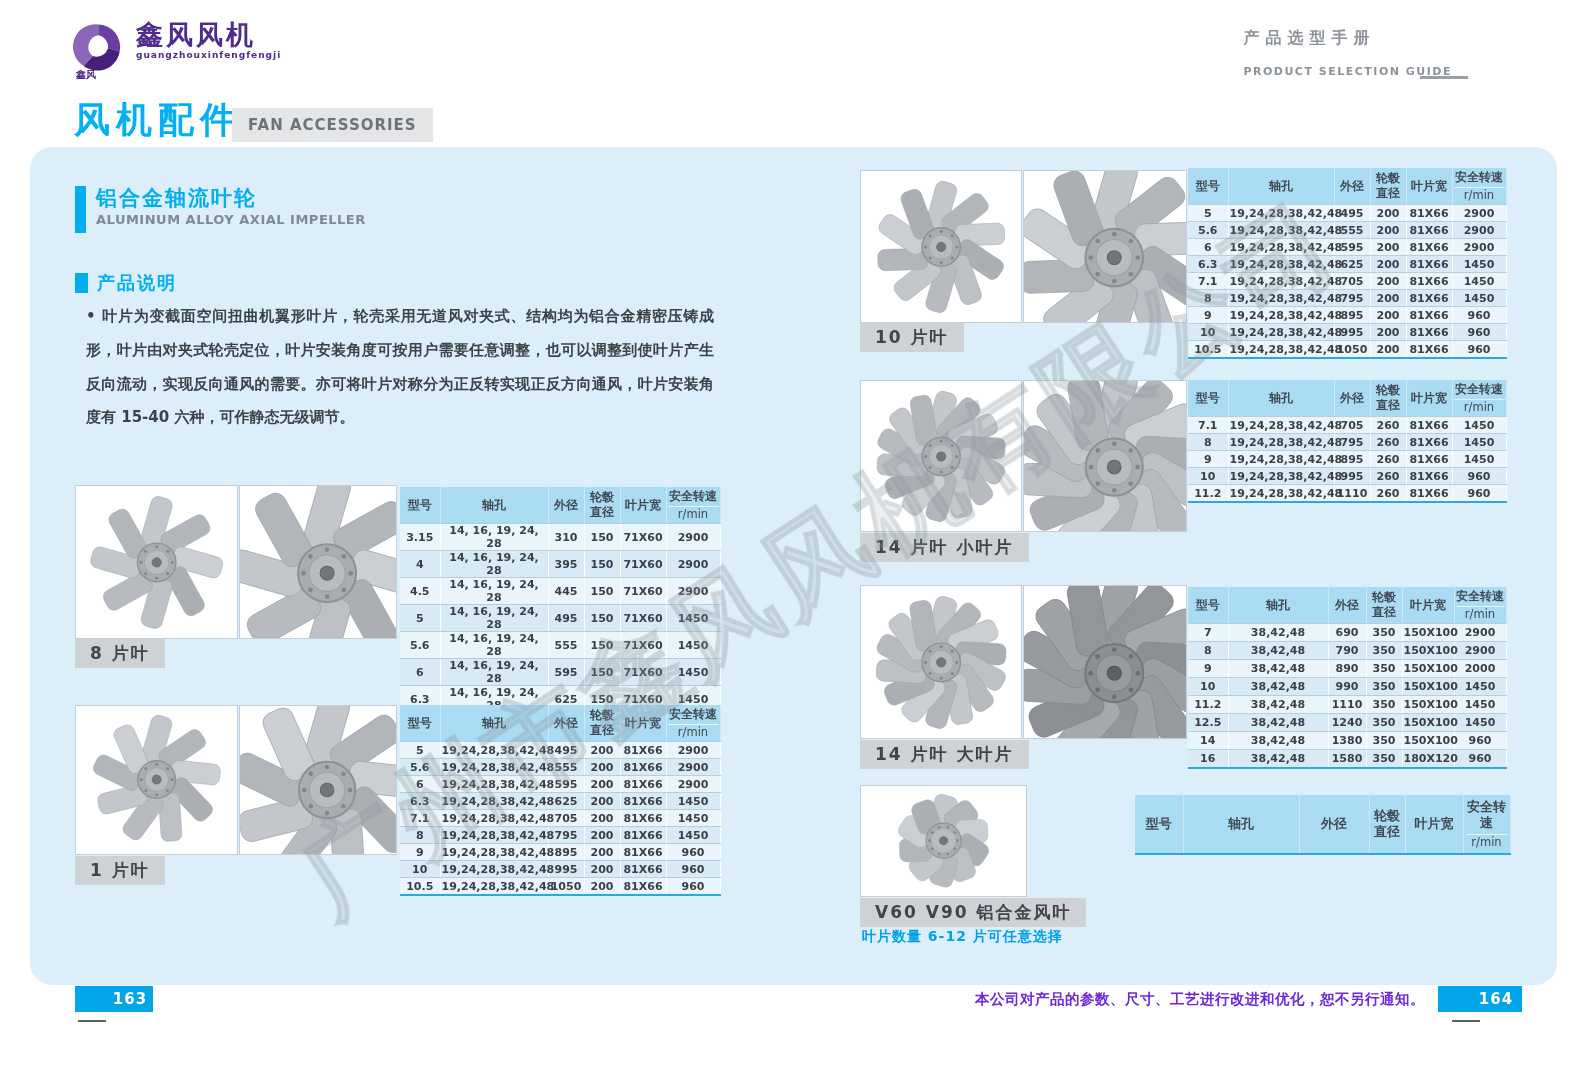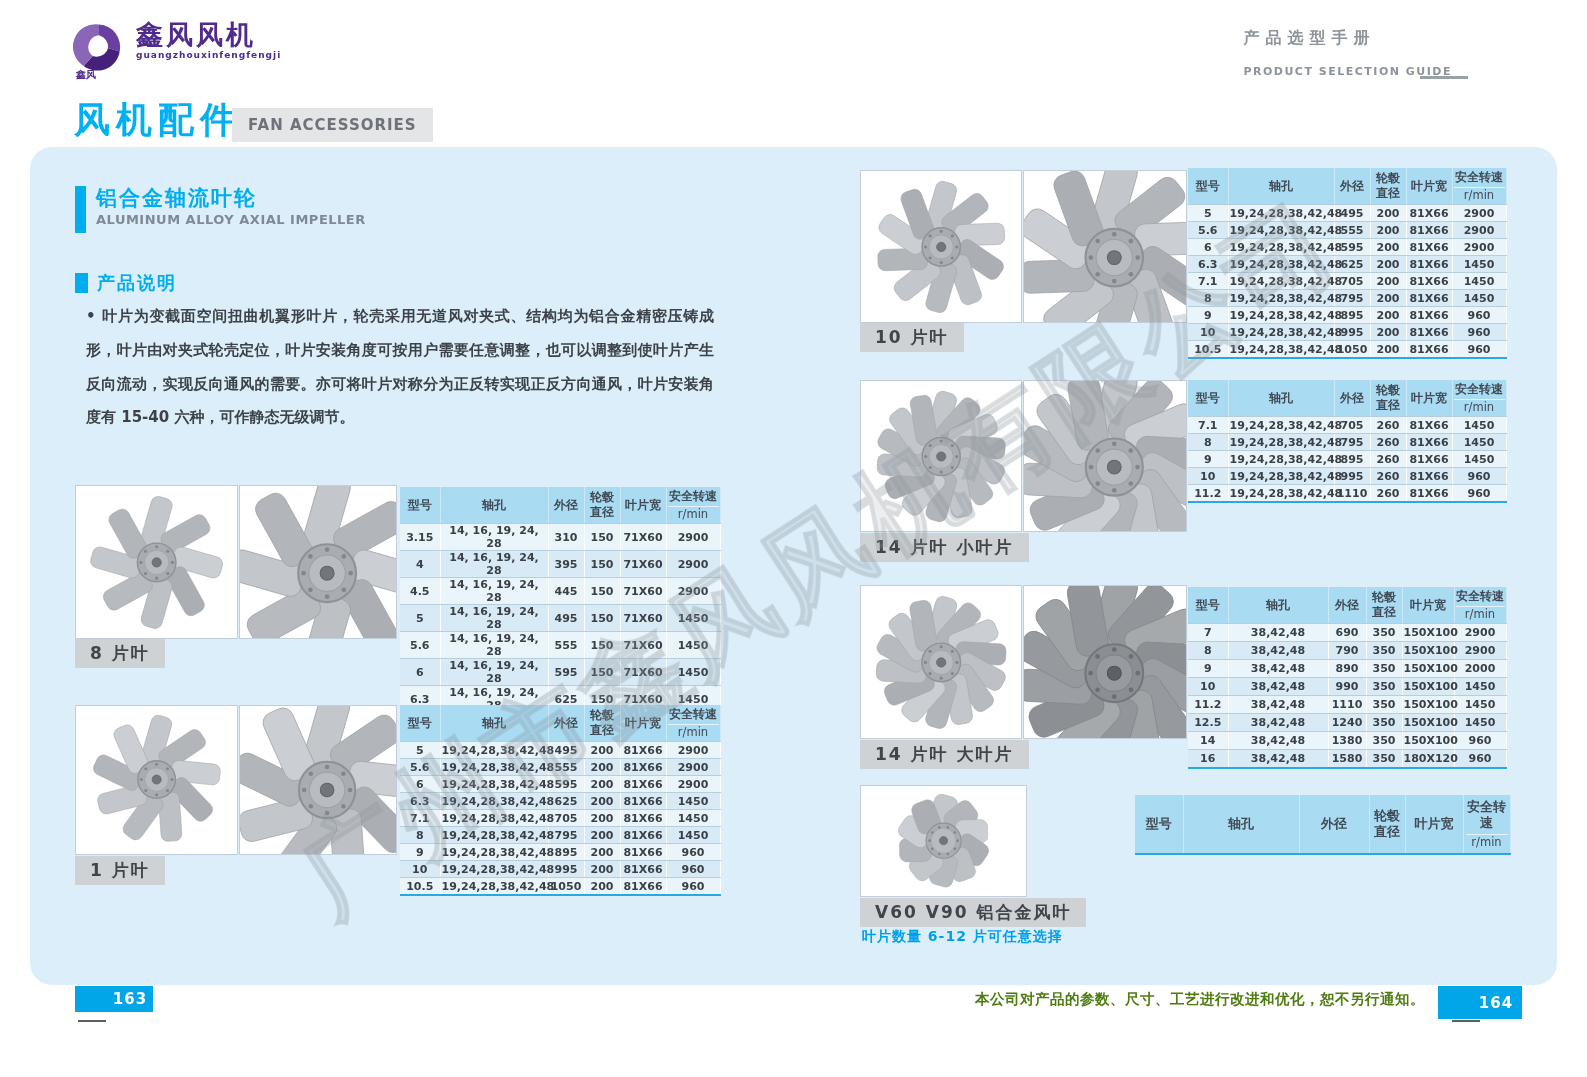--- a/index.html
+++ b/index.html
@@ -63,21 +63,21 @@
   
   .watermark{left:190px;top:90px;width:1260px;height:940px;display:flex;align-items:center;
     justify-content:center;pointer-events:none;z-index:40;}
   .watermark span{transform:rotate(-33deg);white-space:nowrap;font-size:104px;font-weight:bold;
     letter-spacing:6px;color:rgba(138,148,156,0.16);-webkit-text-stroke:1.5px rgba(138,148,156,0.20);}
 
   
   .pagebox{background:#00a6e8;color:#ffffff;font-size:15px;font-weight:bold;letter-spacing:1px;
     display:flex;align-items:center;justify-content:center;padding-left:32px;}
   .pagedash{height:2px;background:#5a5f66;}
-  .footnote{right:162px;top:990px;font-size:14.5px;font-weight:bold;color:#4d7c0f;letter-spacing:.5px;}
+  .footnote{right:162px;top:990px;font-size:14.5px;font-weight:bold;color:#6d28d9;letter-spacing:.5px;}
 </style>
 </head>
 <body>
 
 <div class="abs logo-row">
   <svg width="54" height="54" viewBox="0 0 60 60">
     <path d="M30 5 A25 25 0 0 1 53 35 L40 31 A13 13 0 0 0 30 17 Z" fill="#6a3fa0"></path>
     <path d="M53 35 A25 25 0 0 1 13 51 L23 40 A13 13 0 0 0 40 31 Z" fill="#45217b"></path>
     <path d="M13 51 A25 25 0 0 1 30 5 L30 17 A13 13 0 0 0 23 40 Z" fill="#8a65b8"></path>
   </svg>
@@ -1127,14 +1127,14 @@
     </tbody>
 </table>
 
 <div class="abs watermark">
   <span>广州市鑫风风机有限公司</span>
 </div>
 
 <div class="abs pagebox" style="left:75px;top:986px;width:46px;height:26px;">163</div>
 <div class="abs pagedash" style="left:78px;top:1020px;width:28px;"></div>
 <div class="abs footnote">本公司对产品的参数、尺寸、工艺进行改进和优化，恕不另行通知。</div>
-<div class="abs pagebox" style="left:1438px;top:986px;width:52px;height:33px;">164</div>
+<div class="abs pagebox" style="left:1438px;top:986px;width:52px;height:26px;">164</div>
 <div class="abs pagedash" style="left:1452px;top:1020px;width:28px;"></div>
 
 </body></html>

